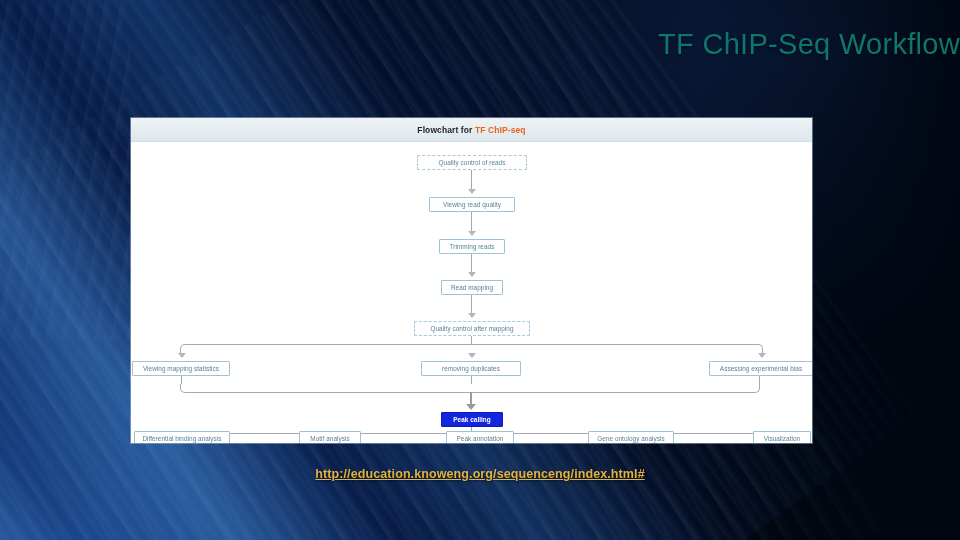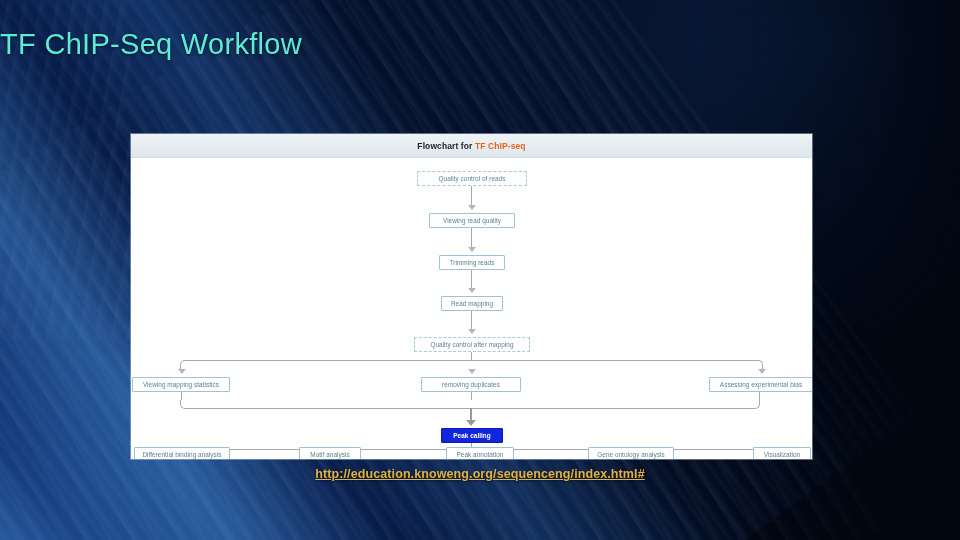--- a/index.html
+++ b/index.html
@@ -64,36 +64,35 @@
     opacity:0.85;
   }
   .fade-right {
     position:absolute; right:0; top:0; width:260px; height:540px;
     background:linear-gradient(270deg, rgba(1,6,16,0.9) 0%, rgba(1,6,16,0) 100%);
   }
 
   
   #slide-title {
     position:absolute; left:0; top:28px; width:960px;
-    text-align:left;
-    color:#5eead4;
+    text-align:right;
+    color:#0f766e;
     font-size:29px;
     font-weight:400;
     letter-spacing:0.3px;
     text-shadow:0 1px 3px rgba(0,0,0,0.6);
   }
 
   
   #flowchart-panel {
     position:absolute; left:131px; top:118px;
     width:681px; height:325px;
     background:#ffffff;
     box-shadow:0 0 0 1px rgba(180,195,210,0.5);
     overflow:hidden;
-    margin-top:16px;
   }
   #panel-header {
     height:24px; width:100%;
     background:linear-gradient(180deg,#eef3f6 0%, #e4ecf0 60%, #dde7ec 100%);
     border-bottom:1px solid #d2dde3;
     display:flex; align-items:center; justify-content:center;
   }
   #panel-header .ttl {
     font-size:8.5px; font-weight:bold; color:#262626; letter-spacing:0.1px;
   }

